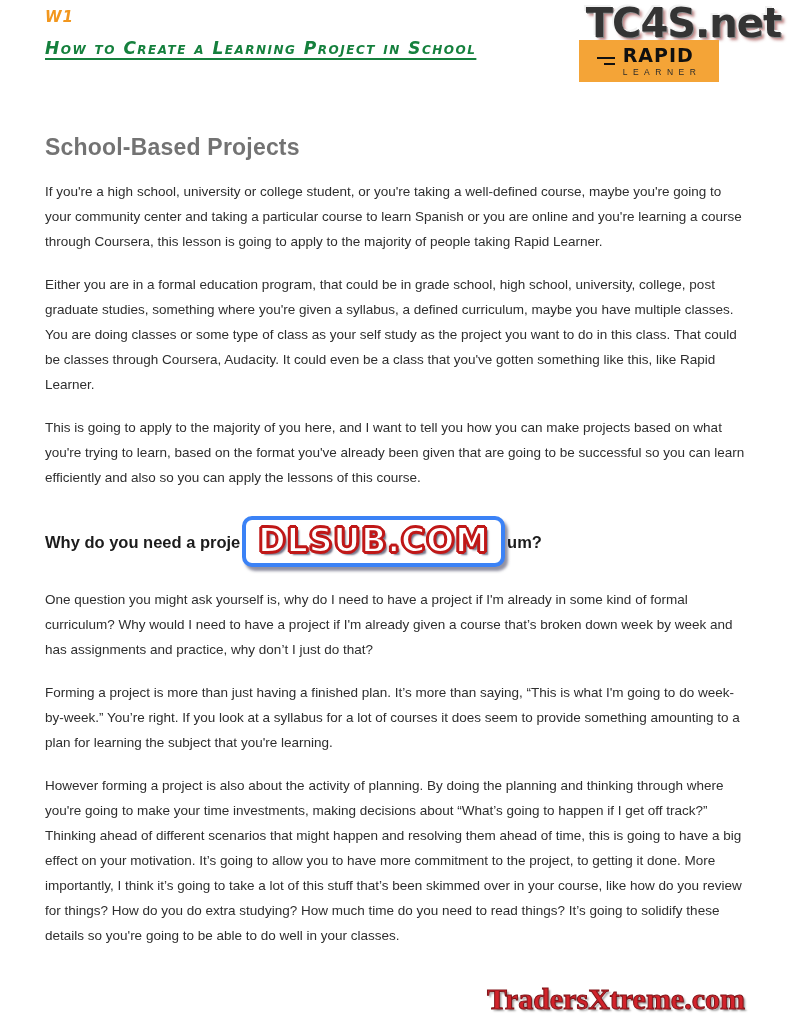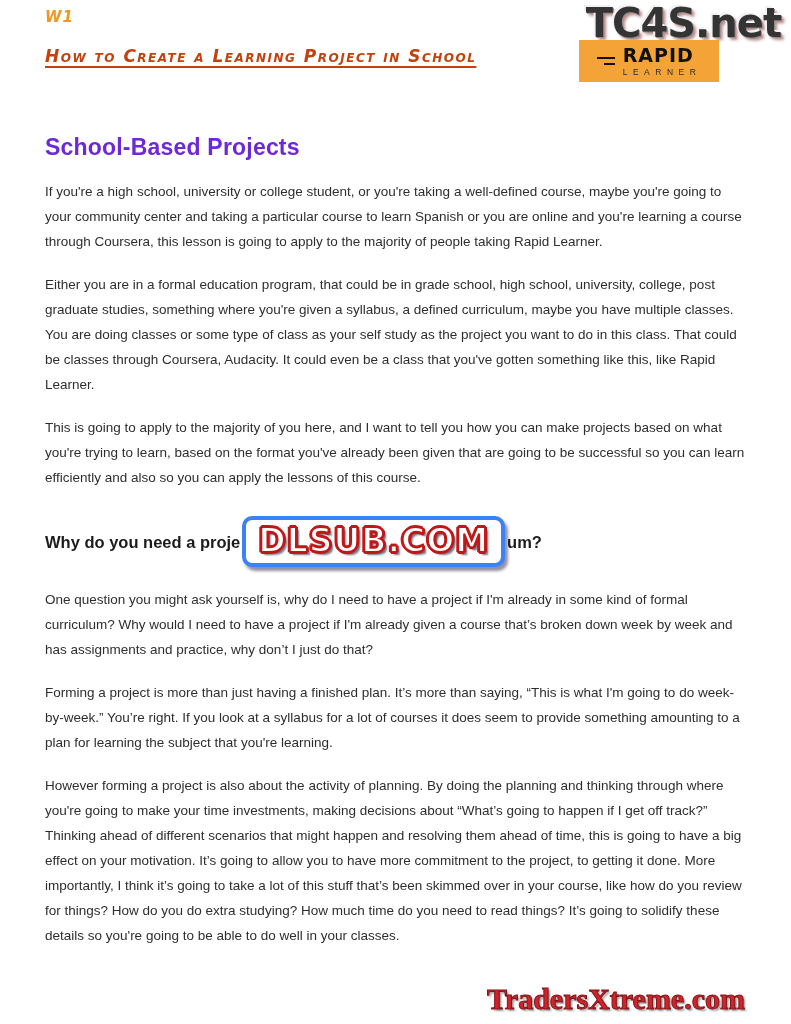--- a/index.html
+++ b/index.html
@@ -17,26 +17,26 @@
   
   .page-header { position:relative; height:92px; padding:8px 45px 0 45px; }
   .week-tag {
     font-family:"DejaVu Sans", sans-serif;
     font-weight:bold; font-style:italic;
     font-variant:small-caps;
     font-size:15px; letter-spacing:1px;
     color:#F2971E;
   }
   .lesson-title {
-    margin-top:20px;
+    margin-top:12px;
     font-family:"DejaVu Sans", sans-serif;
     font-weight:bold; font-style:italic;
     font-variant:small-caps;
     font-size:17px; letter-spacing:1.5px;
-    color:#c2410c;
+    color:#15803d;
     text-decoration:underline;
     text-underline-offset:4px;
     text-decoration-thickness:2px;
     max-width:480px;
   }
   .tc4s {
     position:absolute; top:0px; right:10px;
     font-family:"DejaVu Sans", sans-serif;
     font-weight:bold; font-size:40px; letter-spacing:-1px;
     color:#343434;
@@ -65,21 +65,21 @@
   
   .doc-body { padding:12px 45px 0 45px; }
   .para {
     font-size:13.5px; line-height:25px;
     margin:18px 0 0 0;
     color:#2e2e2e;
     max-width:701px;
   }
   .section-title {
     margin:30px 0 4px 0;
-    font-size:23px; font-weight:bold; color:#6d28d9;
+    font-size:23px; font-weight:bold; color:#737373;
     letter-spacing:.2px;
   }
   .sub-heading {
     margin:28px 0 0 0;
     font-size:16.5px; font-weight:bold; color:#1c1c1c;
   }
 
   
   .why-heading { white-space:nowrap; }
   .stamp {

